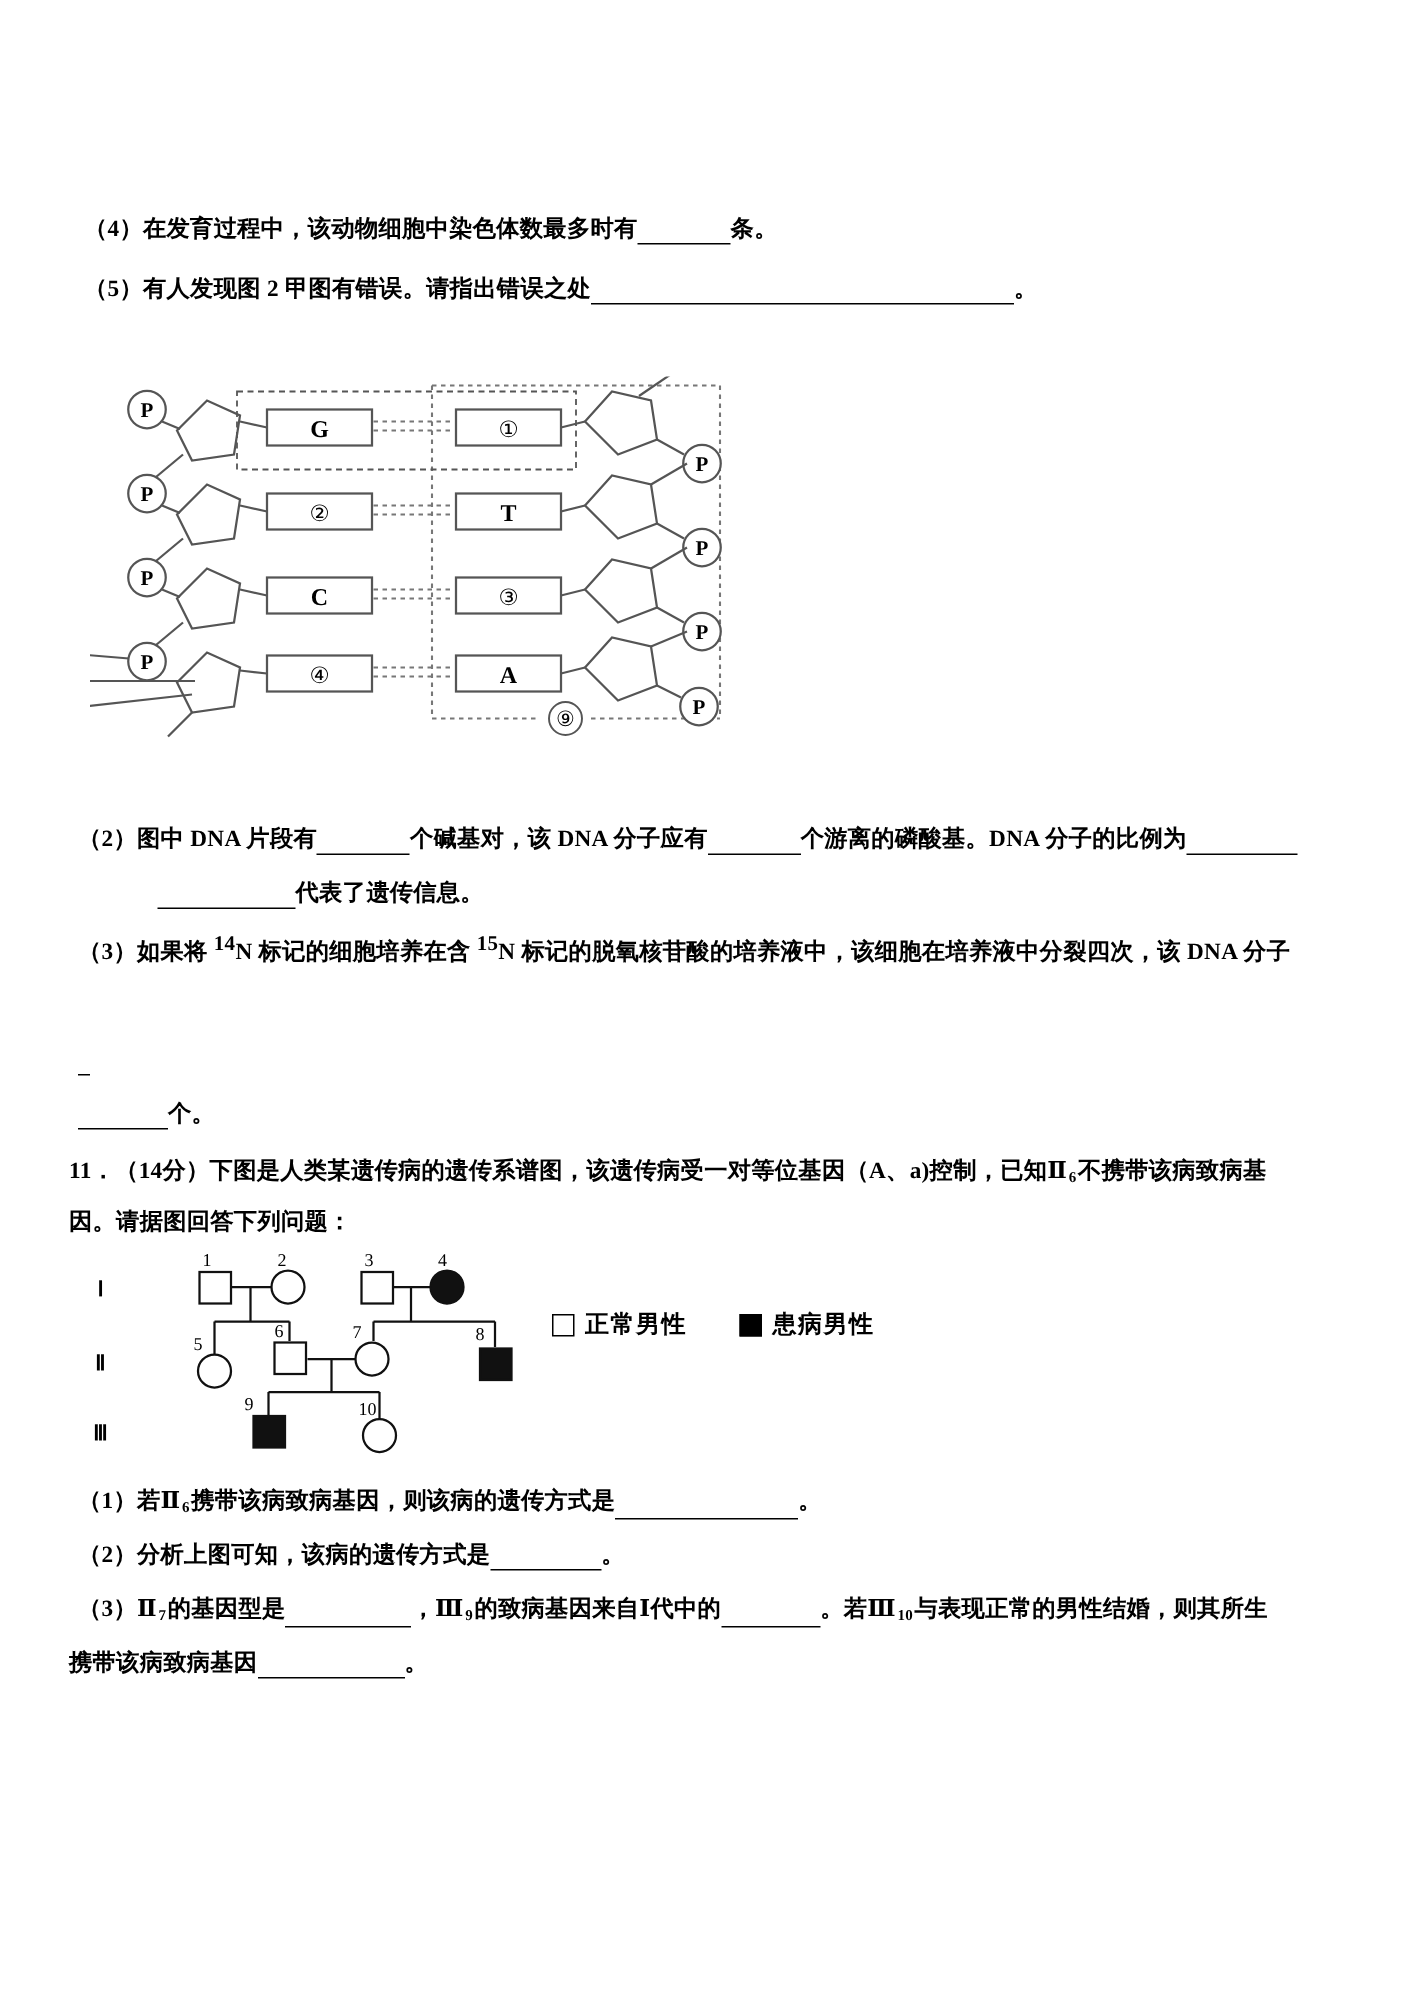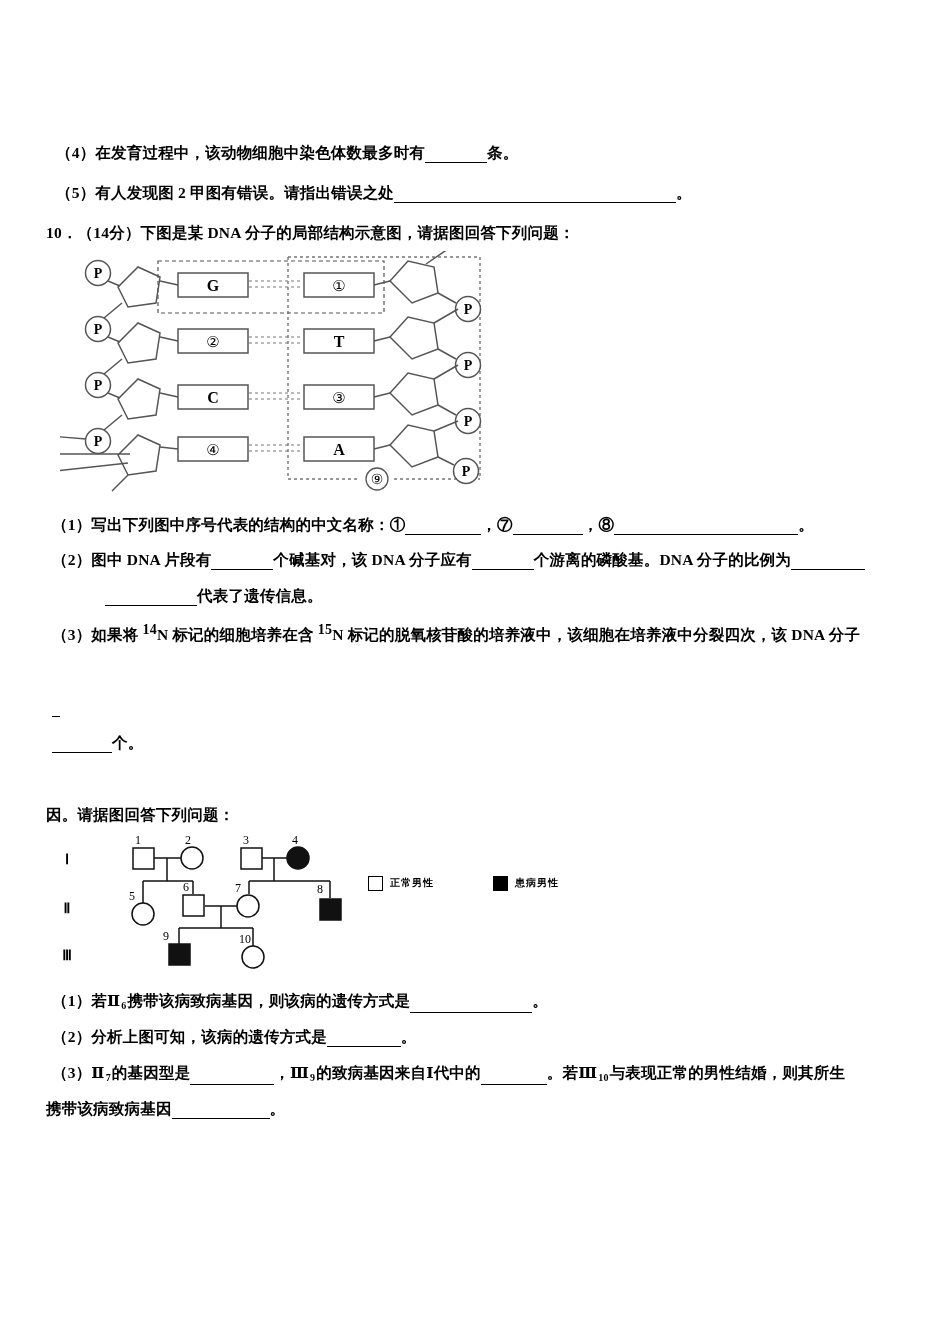--- a/index.html
+++ b/index.html
@@ -89,40 +89,39 @@
   }
   .lg-sq, .lg-ci {
     width: 15px; height: 15px;
     border: 1.3px solid #000;
     margin-right: 7px;
     box-sizing: border-box;
   }
   .lg-ci { border-radius: 50%; }
   .lg-sq.filled, .lg-ci.filled { background: #000; }
   .lg-label {
-    font-size: 10px;
+    font-size: 16px;
     font-weight: 700;
     letter-spacing: 1px;
     font-family: "Liberation Serif", "DejaVu Serif", serif;
   }
 </style>
 </head>
 <body>
 
 <div class="page">
 
   <div class="qline" style="left:56px; top:90px;">
     <span>（4）在发育过程中，该动物细胞中染色体数最多时有</span><span class="blank" style="width:62px;"></span><span>条。</span>
   </div>
 
   <div class="qline" style="left:56px; top:130px;">
     <span>（5）有人发现图 2 甲图有错误。请指出错误之处</span><span class="blank" style="width:282px;"></span><span>。</span>
   </div>
 
-  <div class="qline" style="left:46px; top:170px;">10．（14分）下图是某 DNA 分子的局部结构示意图，请据图回答下列问题：</div>
 
   <div id="dna-figure">
     <svg width="470" height="248" viewBox="0 0 470 248" xmlns="http://www.w3.org/2000/svg">
       <defs>
         <g id="sugarL">
 
           <polygon points="8,8 44,0 68,26 44,52 8,44" fill="none" stroke="#555" stroke-width="1.6"></polygon>
         </g>
       </defs>
 
@@ -226,42 +225,42 @@
       <text x="-32" y="208" font-size="13" text-anchor="middle" font-family="Liberation Serif, serif">⑥</text>
       <circle cx="-32" cy="222" r="10.5" fill="#fff" stroke="#555" stroke-width="1.3"></circle>
       <text x="-32" y="227" font-size="13" text-anchor="middle" font-family="Liberation Serif, serif">⑦</text>
       <path d="M-40,176 L-46,176 L-46,230 L-40,230" fill="none" stroke="#555" stroke-width="1.3"></path>
       <line x1="-46" y1="203" x2="-52" y2="203" stroke="#555" stroke-width="1.3"></line>
       <circle cx="-63" cy="203" r="10.5" fill="#fff" stroke="#555" stroke-width="1.3"></circle>
       <text x="-63" y="208" font-size="13" text-anchor="middle" font-family="Liberation Serif, serif">⑧</text>
     </svg>
   </div>
 
-  <div class="qline" style="left:52px; top:462px;">
-    <span>（1）写出下列图中序号代表的结构的中文名称：①</span><span class="blank" style="width:76px;"></span><span>，⑦</span><span class="blank" style="width:70px;"></span><span>，⑧</span><span class="blank" style="width:184px;"></span><span>。</span>
-  </div>
 
   <div class="qline" style="left:52px; top:497px;">
     <span>（2）图中 DNA 片段有</span><span class="blank" style="width:62px;"></span><span>个碱基对，该 DNA 分子应有</span><span class="blank" style="width:62px;"></span><span>个游离的磷酸基。DNA 分子的比例为</span><span class="blank" style="width:74px;"></span>
   </div>
   <div class="qline" style="left:105px; top:533px;">
     <span class="blank" style="width:92px;"></span><span>代表了遗传信息。</span>
   </div>
 
   <div class="qline" style="left:52px; top:572px;">
     <span>（3）如果将 </span><sup class="iso">14</sup><span>N 标记的细胞培养在含 </span><sup class="iso">15</sup><span>N 标记的脱氧核苷酸的培养液中，该细胞在培养液中分裂四次，该 DNA 分子</span>
   </div>
 
   <div class="qline" style="left:52px; top:644px;">
     <span class="blank" style="width:8px;"></span>
   </div>
   <div class="qline" style="left:52px; top:680px;">
     <span class="blank" style="width:60px;"></span><span>个。</span>
   </div>
 
+  <div class="qline" style="left:46px; top:718px;">
+    <span>11．（14分）下图是人类某遗传病的遗传系谱图，该遗传病受一对等位基因（A、a)控制，已知Ⅱ</span><sub class="idx">6</sub><span>不携带该病致病基</span>
+  </div>
   <div class="qline" style="left:46px; top:752px;">因。请据图回答下列问题：</div>
 
   <div id="pedigree-figure">
     <svg width="330" height="140" viewBox="0 0 330 140" xmlns="http://www.w3.org/2000/svg">
       <g stroke="#111" stroke-width="1.5" fill="none">
 
         <line x1="108" y1="22" x2="136" y2="22"></line>
         <line x1="122" y1="22" x2="122" y2="45"></line>
         <line x1="98" y1="45" x2="148" y2="45"></line>
         <line x1="98" y1="45" x2="98" y2="67"></line>

